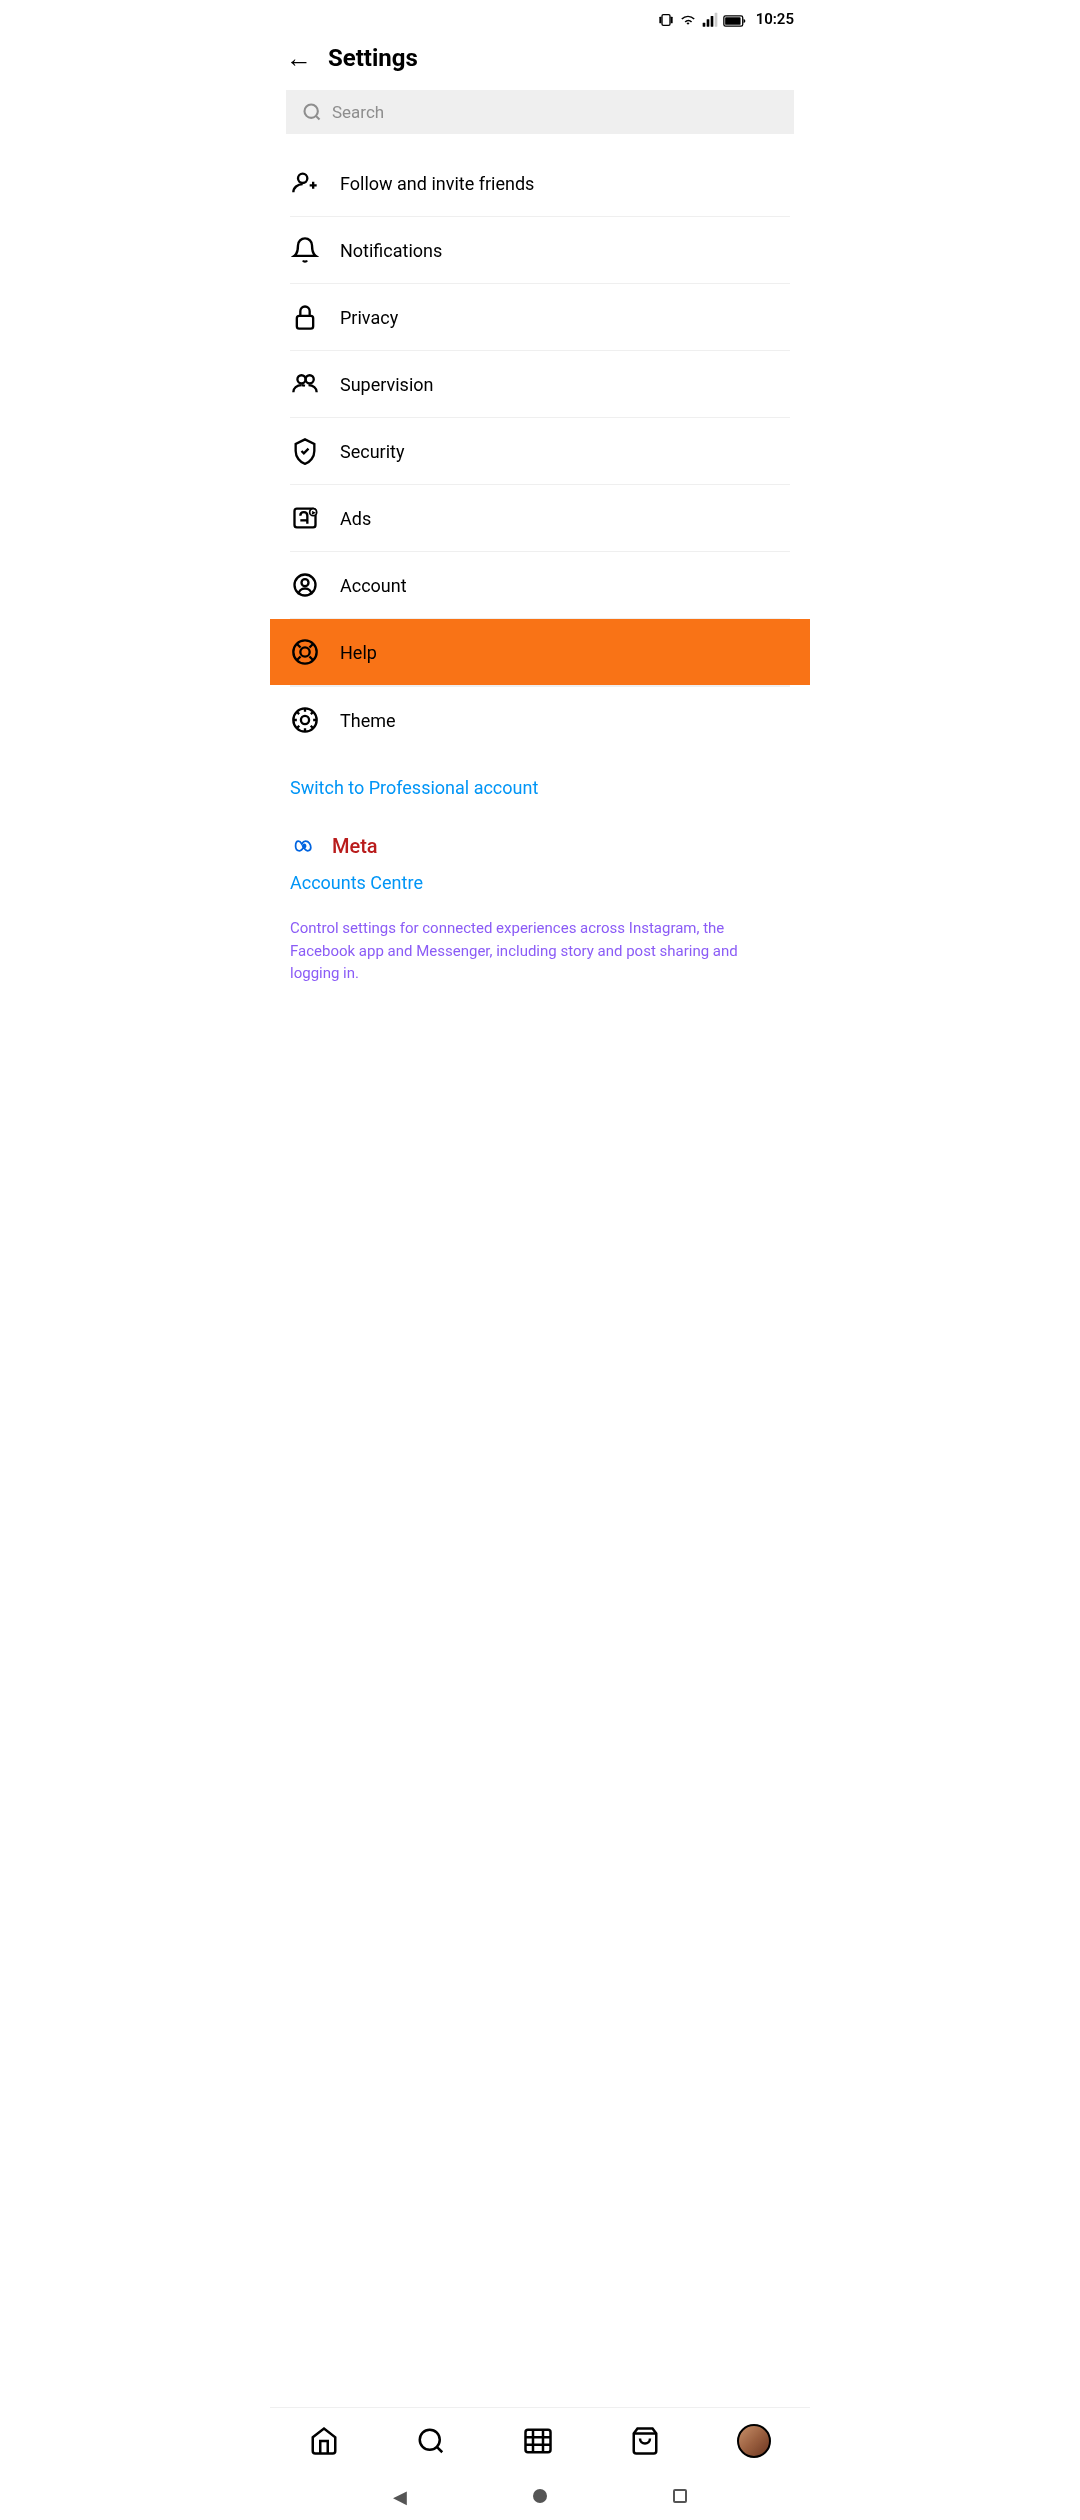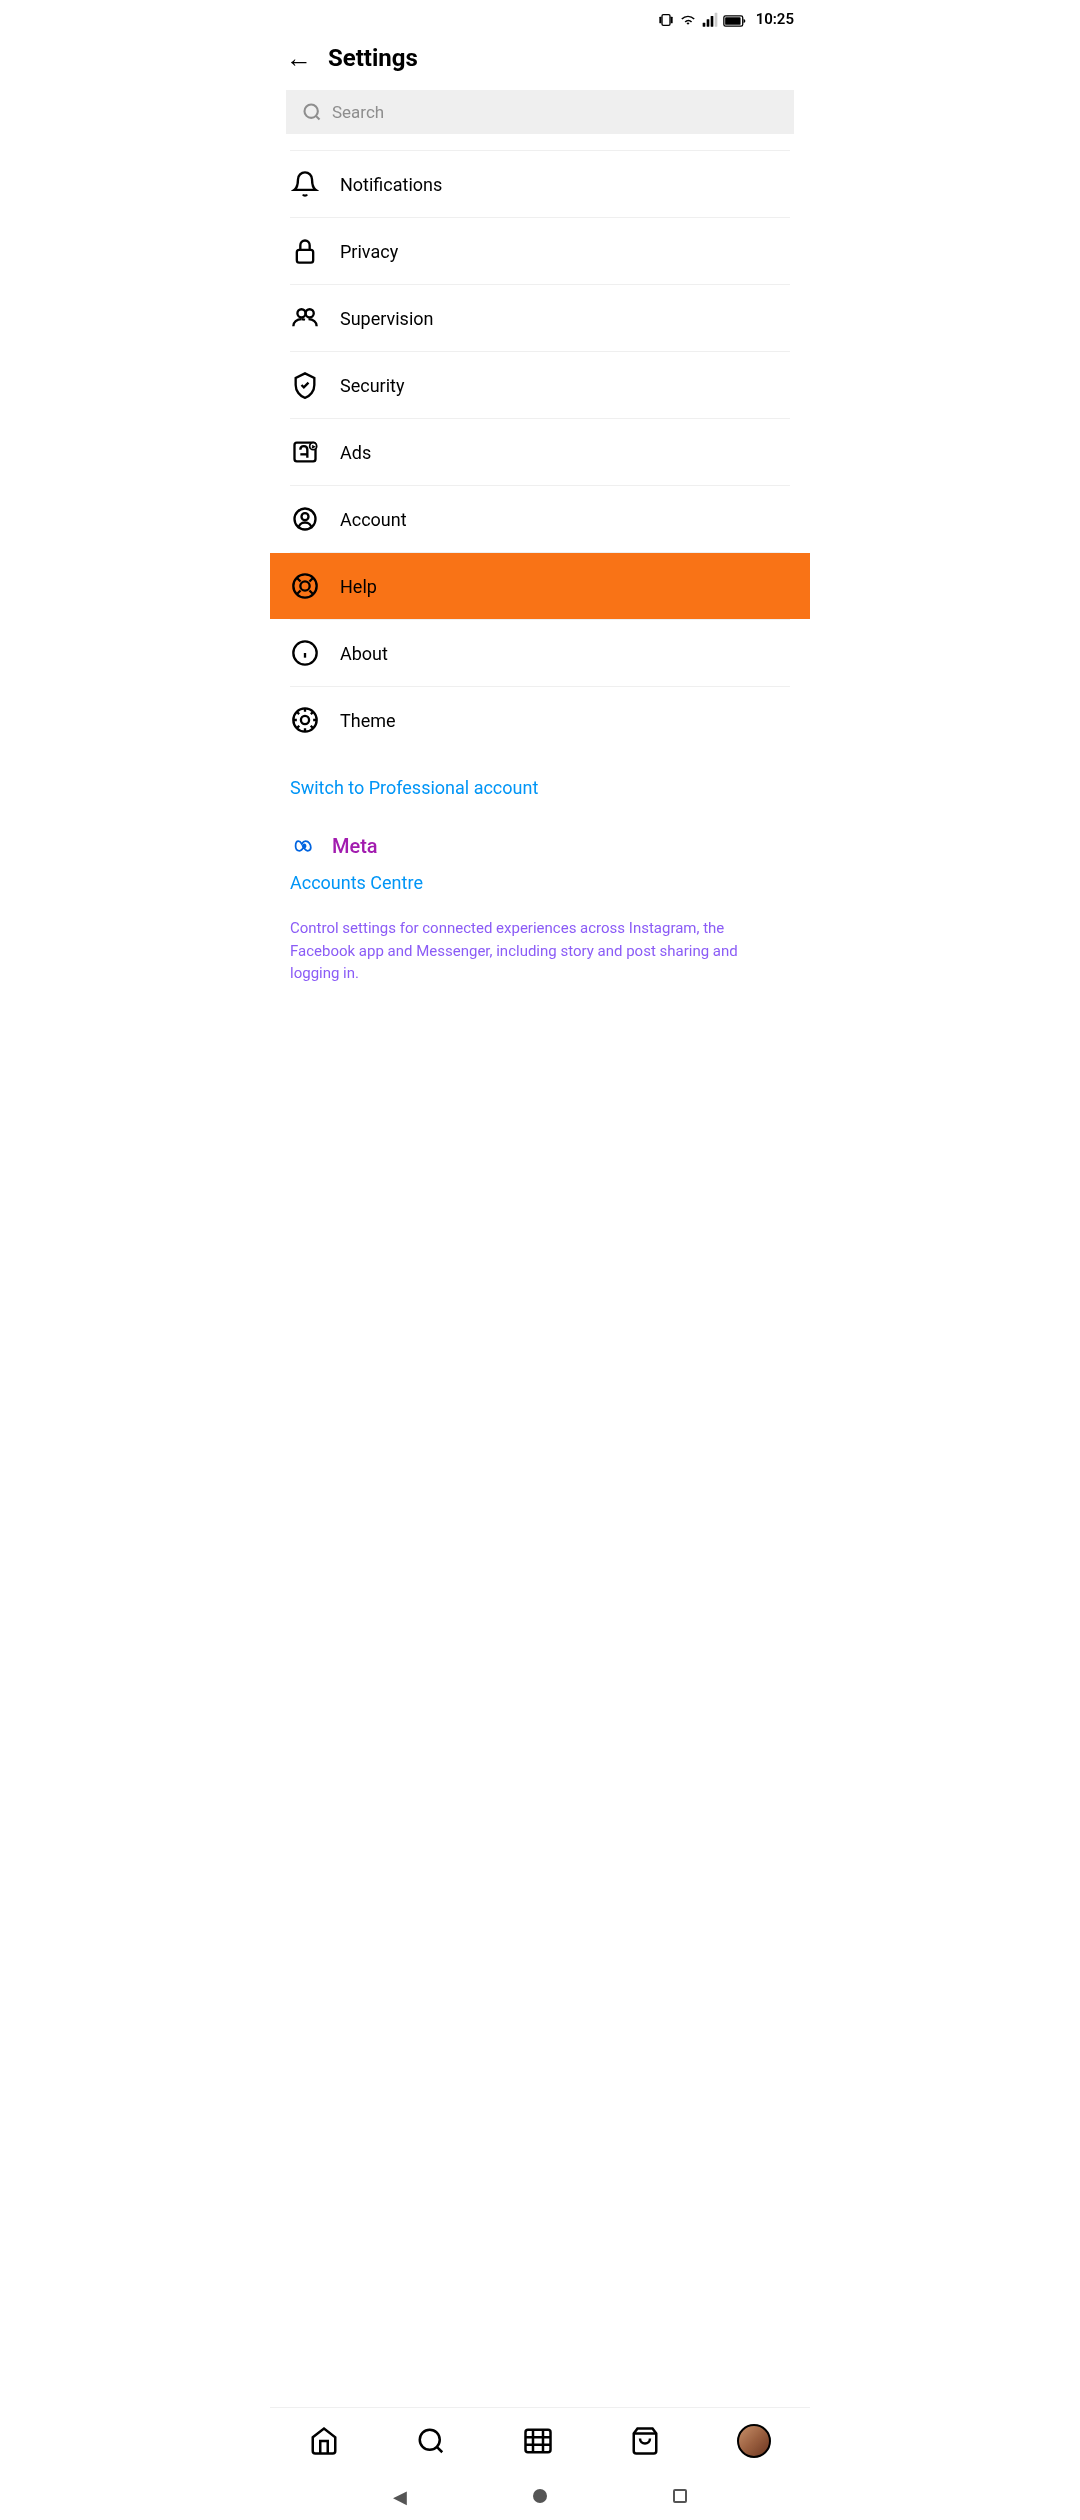--- a/index.html
+++ b/index.html
@@ -131,21 +131,21 @@
     }
     .meta-logo-row {
       display: flex;
       align-items: center;
       gap: 10px;
       margin-bottom: 14px;
     }
     .meta-logo-text {
       font-size: 20px;
       font-weight: 500;
-      color: #a21caf;
+      color: #b91c1c;
     }
     .accounts-centre-link {
       font-size: 18px;
       color: #0095f6;
       margin-bottom: 24px;
       display: block;
       text-decoration: none;
     }
     .meta-description {
       font-size: 15px;
@@ -261,20 +261,30 @@
     <svg class="search-icon-svg" width="20" height="20" viewBox="0 0 24 24" fill="none" stroke="#8e8e8e" stroke-width="2.5">
       <circle cx="11" cy="11" r="8"></circle>
         <path d="M21 21l-4.35-4.35"></path>
     </svg>
     <span class="search-placeholder">Search</span>
   </div>
 </div>
 
 <ul class="settings-list">
 
+  <li class="settings-item">
+    <div class="item-icon">
+      <svg viewBox="0 0 24 24" fill="none" stroke="#000" stroke-width="2">
+        <circle cx="10" cy="8" r="4"></circle>
+          <path d="M2 20c0-4 3.6-7 8-7"></path>
+          <path d="M19 11v6M16 14h6"></path>
+      </svg>
+    </div>
+    <span class="item-label">Follow and invite friends</span>
+  </li>
 
   <div class="divider"></div>
 
   <li class="settings-item">
     <div class="item-icon">
       <svg viewBox="0 0 24 24" fill="none" stroke="#000" stroke-width="2">
         <path d="M18 8A6 6 0 006 8c0 7-3 9-3 9h18s-3-2-3-9M13.73 21a2 2 0 01-3.46 0"></path>
       </svg>
     </div>
     <span class="item-label">Notifications</span>
@@ -358,30 +368,20 @@
         <line x1="15.83" y1="15.83" x2="19.07" y2="19.07"></line>
         <line x1="15.83" y1="8.17" x2="19.07" y2="4.93"></line>
         <line x1="4.93" y1="19.07" x2="8.17" y2="15.83"></line>
       </svg>
     </div>
     <span class="item-label">Help</span>
   </li>
 
   <div class="divider"></div>
 
-  <li class="settings-item">
-    <div class="item-icon">
-      <svg viewBox="0 0 24 24" fill="none" stroke="#000" stroke-width="2">
-        <circle cx="12" cy="12" r="10"></circle>
-        <line x1="12" y1="16" x2="12" y2="12"></line>
-        <line x1="12" y1="8" x2="12.01" y2="8"></line>
-      </svg>
-    </div>
-    <span class="item-label">About</span>
-  </li>
 
   <div class="divider"></div>
 
   <li class="settings-item">
     <div class="item-icon">
       <svg viewBox="0 0 24 24" fill="none" stroke="#000" stroke-width="2">
         <circle cx="12" cy="12" r="10"></circle>
         <circle cx="12" cy="12" r="3.5"></circle>
         <path d="M12 2v3M12 19v3M2 12h3M19 12h3"></path>
         <path d="M4.9 4.9l2.1 2.1M16.9 16.9l2.1 2.1M19.1 4.9l-2.1 2.1M7.1 16.9l-2.1 2.1"></path>

